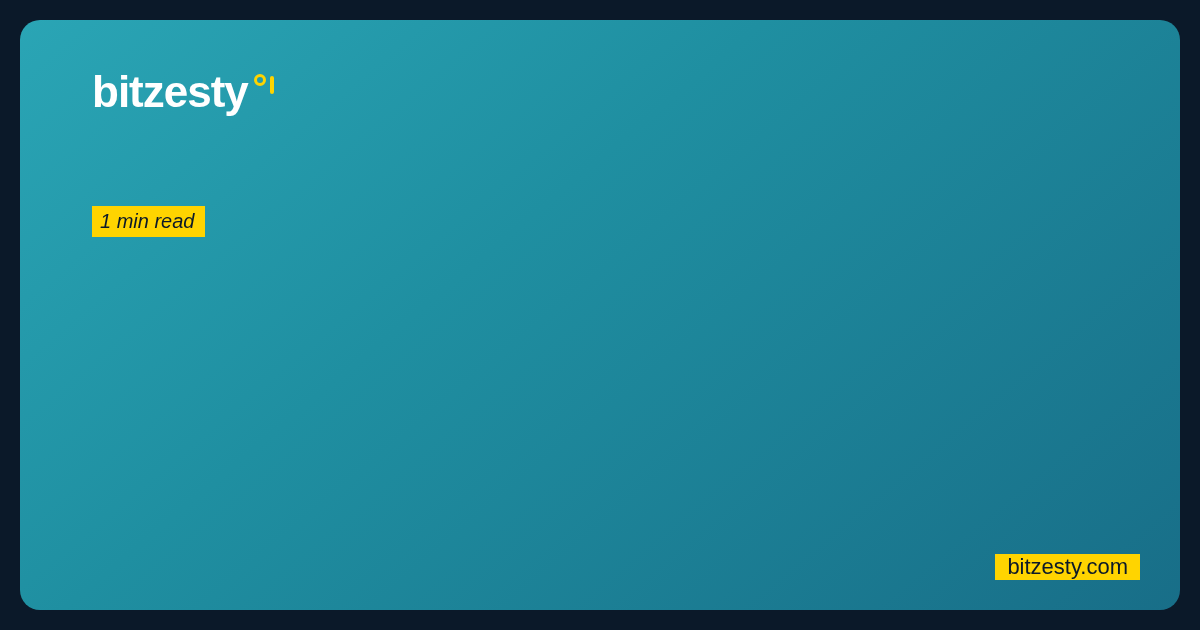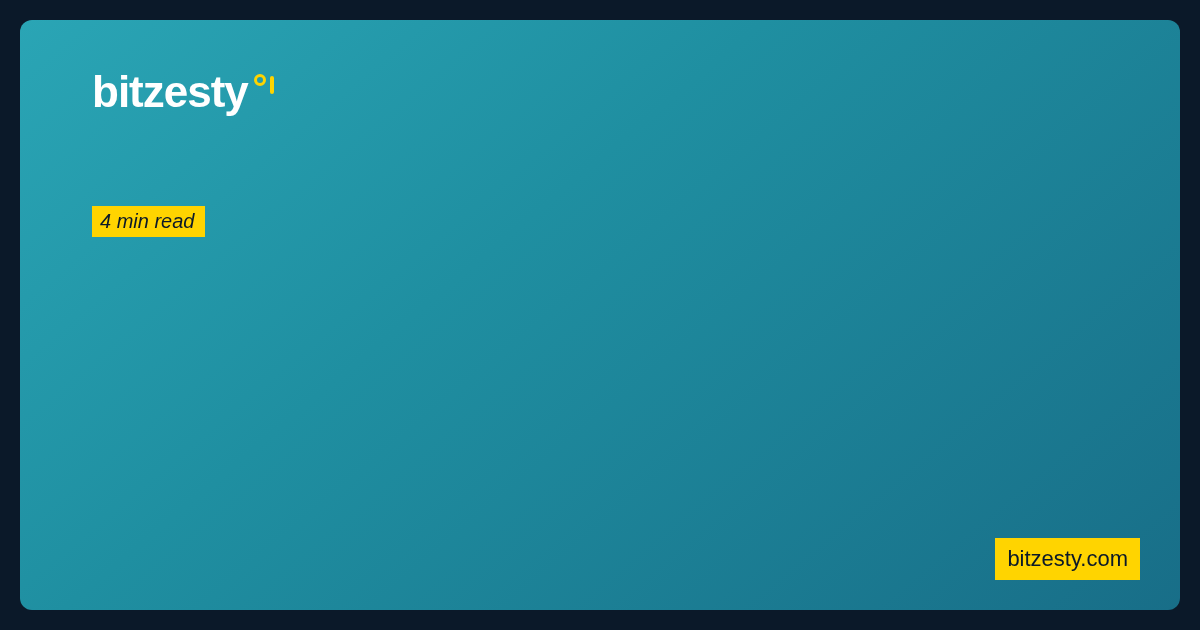--- a/index.html
+++ b/index.html
@@ -13,21 +13,21 @@
       background: #0b1929;
       font-family: -apple-system, BlinkMacSystemFont, "Segoe UI", Helvetica, Arial, sans-serif;
       display: flex;
       align-items: center;
       justify-content: center;
     }
     .card {
       width: 1160px;
       height: 590px;
       background: linear-gradient(140deg, #2aa5b5 0%, #1f8fa1 40%, #186e88 100%);
-      border-radius: 12px;
+      border-radius: 20px;
       position: relative;
       padding: 48px 72px;
     }
     .logo {
       display: flex;
       align-items: flex-start;
       gap: 6px;
       margin-top: 2px;
     }
     .logo-text {
@@ -77,33 +77,33 @@
       max-width: 960px;
     }
     .site-badge {
       position: absolute;
       bottom: 30px;
       right: 40px;
       background: #ffd400;
       color: #0b1929;
       font-size: 22px;
       font-weight: 500;
-      padding: 8px 12px;
+      padding: 0 12px;
     }
   </style>
 </head>
 <body>
 
 <div class="card">
   <div class="logo">
     <span class="logo-text">bitzesty</span>
     <span class="logo-mark">
       <span class="logo-circle"></span>
       <span class="logo-bar"></span>
     </span>
   </div>
 
   <div class="content-block">
-    <span class="badge">4 min read</span>
+    <span class="badge">1 min read</span>
   </div>
 
   <div class="site-badge">bitzesty.com</div>
 </div>
 
 </body></html>

